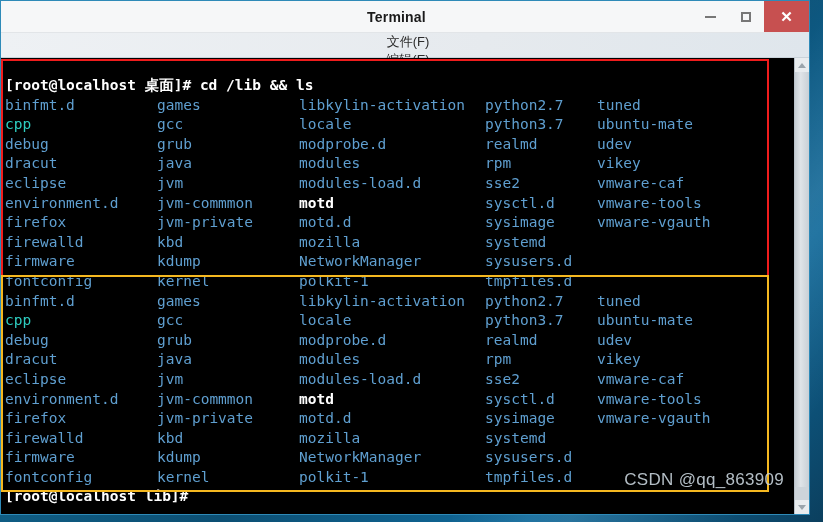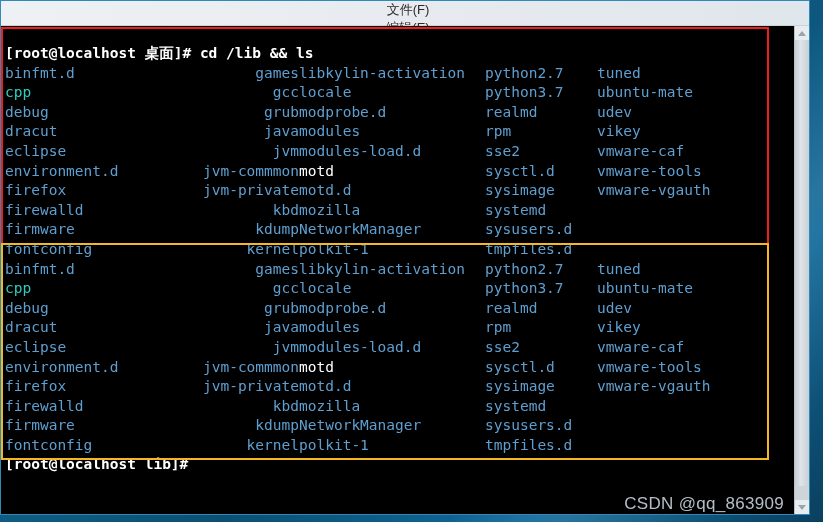--- a/index.html
+++ b/index.html
@@ -139,42 +139,42 @@
     color: #8fb8d8;
     padding-left: 3px;
   }
   .prompt { color: #ffffff; font-weight: bold; }
   .cols { display: flex; }
   .col {
     white-space: pre;
     color: #5f9fd0;
   }
   .c1 { width: 152px; }
-  .c2 { width: 142px; text-align: right; }
+  .c2 { width: 142px; }
   .c3 { width: 186px; }
   .c4 { width: 112px; }
   .c5 { width: 140px; }
   .dir  { color: #5f9fd0; }
   .link { color: #2ecdc0; }
-  .bold-white { color: #ffffff; font-weight: normal; }
+  .bold-white { color: #ffffff; font-weight: bold; }
 
   
   .hl-box {
     position: absolute;
     box-sizing: border-box;
     pointer-events: none;
   }
   .hl-red { border: 2px solid #f01d1d; }
   .hl-yellow { border: 2px solid #f5b820; }
 
   
   .watermark {
     position: absolute;
     right: 10px;
-    bottom: 0;
+    bottom: 24px;
     color: #c3ced6;
     font-size: 17px;
     font-family: "Liberation Sans", sans-serif;
     opacity: 0.92;
     letter-spacing: 0.3px;
   }
 
   
   .scrollbar {
     width: 15px;
@@ -210,20 +210,34 @@
     background: linear-gradient(to right, #c6ced5, #dfe4e8 40%, #c9d0d6);
   }
 </style>
 </head>
 <body>
 
 <div id="desktop">
 
   <div id="window">
 
+    <div class="titlebar">
+      <div class="title-text">Terminal</div>
+      <div class="win-buttons">
+        <div class="win-btn">
+          <i class="glyph-min"></i>
+        </div>
+        <div class="win-btn">
+          <i class="glyph-max"></i>
+        </div>
+        <div class="win-btn close">
+          <span class="glyph-close">✕</span>
+        </div>
+      </div>
+    </div>
 
     <div class="menubar">
       <div class="menu-item">文件(F)</div>
       <div class="menu-item">编辑(E)</div>
       <div class="menu-item">查看(V)</div>
       <div class="menu-item">搜索(S)</div>
       <div class="menu-item">终端(T)</div>
       <div class="menu-item">帮助(H)</div>
     </div>
 

